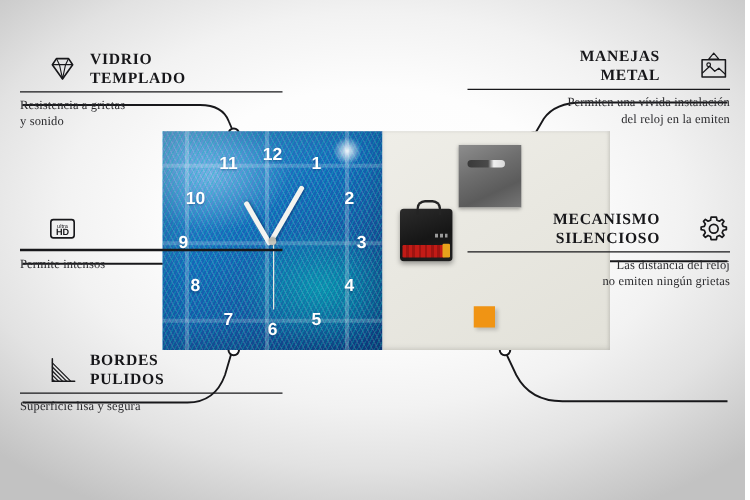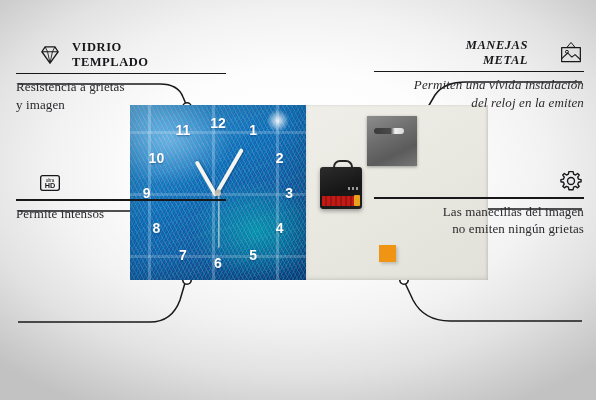--- a/index.html
+++ b/index.html
@@ -98,21 +98,21 @@
   .f-right{text-align:right;}
   .f-head{display:flex;align-items:center;gap:9px;}
   .f-right .f-head{flex-direction:row-reverse;}
   .f-title{
     font-family:"Liberation Serif",serif;font-weight:700;
     font-size:12.5px;line-height:1.18;letter-spacing:.55px;color:#17171a;
     text-transform:uppercase;
   }
   .rule{height:1.6px;background:#18181b;margin:3px 0 4px 0;}
   .f-sub{
-    font-family:"Liberation Serif",serif;font-size:13px;line-height:1.34;
+    font-family:"Liberation Serif",serif;font-size:10px;line-height:1.34;
     color:#2a2a2d;letter-spacing:.12px;
   }
   .ico{width:26px;height:26px;flex:0 0 26px;color:#18181b;margin-left:21px;}
   .ico svg{display:block;width:26px;height:26px;}
   
   #wires{position:absolute;left:0;top:0;width:600px;height:400px;pointer-events:none;}
 </style>
 </head>
 <body>
 
@@ -183,39 +183,56 @@
           <path d="M10 6 L13 12 L16 26 L19 12 L22 6" stroke-width="1.1"></path>
         </svg>
       </span>
       <div>
         <div class="f-title">VIDRIO</div>
         <div class="f-title">TEMPLADO</div>
       </div>
     </div>
     <div class="rule"></div>
     <div class="f-sub">Resistencia a grietas</div>
-    <div class="f-sub">y imagen</div>
+    <div class="f-sub">y sonido</div>
   </div>
 
   <div class="feature f-left" style="left:16px;top:170px;">
     <div class="f-head">
       <span class="ico">
         <svg viewBox="0 0 32 32" fill="none" stroke="currentColor" stroke-width="1.6">
           <rect x="4.5" y="7" width="23" height="18" rx="2.5"></rect>
           <text x="16" y="15" font-family="Liberation Sans, sans-serif" font-size="5.5" fill="currentColor" stroke="none" text-anchor="middle">ultra</text>
           <text x="16" y="22.5" font-family="Liberation Sans, sans-serif" font-size="9" font-weight="bold" fill="currentColor" stroke="none" text-anchor="middle">HD</text>
         </svg>
       </span>
     </div>
     <div class="rule"></div>
     <div class="f-sub">Permite intensos</div>
   </div>
 
-
-  <div class="feature f-right" style="left:374px;top:38px;font-style:italic;">
+  <div class="feature f-left" style="left:16px;top:281px;">
+    <div class="f-head">
+      <span class="ico">
+        <svg viewBox="0 0 32 32" fill="none" stroke="currentColor" stroke-width="1.5" stroke-linecap="round">
+          <path d="M6 5 L6 27 L28 27"></path>
+          <path d="M6 9 L24 27 M6 13 L20 27 M6 17 L16 27 M6 21 L12 27 M6 25 L8 27" stroke-width="1.2"></path>
+        </svg>
+      </span>
+      <div>
+        <div class="f-title">BORDES</div>
+        <div class="f-title">PULIDOS</div>
+      </div>
+    </div>
+    <div class="rule"></div>
+    <div class="f-sub">Superficie lisa y segura</div>
+    <div class="f-sub"></div>
+  </div>
+
+  <div class="feature f-right" style="left:374px;top:38px;">
     <div class="f-head">
       <span class="ico">
         <svg viewBox="0 0 32 32" fill="none" stroke="currentColor" stroke-width="1.5" stroke-linejoin="round">
           <path d="M16 3 L11 9 H21 Z" stroke-width="1.2"></path>
           <rect x="4.5" y="9.5" width="23" height="17"></rect>
           <path d="M4.5 23 L12 16 L17 21 L21 18 L27.5 24" stroke-width="1.3"></path>
           <circle cx="11" cy="14.5" r="1.8" stroke-width="1.2"></circle>
         </svg>
       </span>
       <div>
@@ -229,20 +246,24 @@
   </div>
 
   <div class="feature f-right" style="left:374px;top:168px;">
     <div class="f-head">
       <span class="ico">
         <svg viewBox="0 0 32 32" fill="none" stroke="currentColor" stroke-width="1.7" stroke-linejoin="round">
           <path d="M16 4.5 l2.6 0 .6 3.1 2.4 1 2.6-1.8 1.9 1.9 -1.8 2.6 1 2.4 3.1 .6 0 2.6 -3.1 .6 -1 2.4 1.8 2.6 -1.9 1.9 -2.6-1.8 -2.4 1 -.6 3.1 -2.6 0 -2.6 0 -.6-3.1 -2.4-1 -2.6 1.8 -1.9-1.9 1.8-2.6 -1-2.4 -3.1-.6 0-2.6 3.1-.6 1-2.4 -1.8-2.6 1.9-1.9 2.6 1.8 2.4-1 .6-3.1 2.6 0 Z"></path>
           <circle cx="16" cy="16" r="4.3"></circle>
         </svg>
       </span>
-    </div>
-    <div class="rule"></div>
-    <div class="f-sub">Las manecillas del imagen</div>
+      <div>
+        <div class="f-title">MECANISMO</div>
+        <div class="f-title">SILENCIOSO</div>
+      </div>
+    </div>
+    <div class="rule"></div>
+    <div class="f-sub">Las distancia del reloj</div>
     <div class="f-sub">no emiten ningún grietas</div>
   </div>
 
 
 </div>
 
 </body></html>

